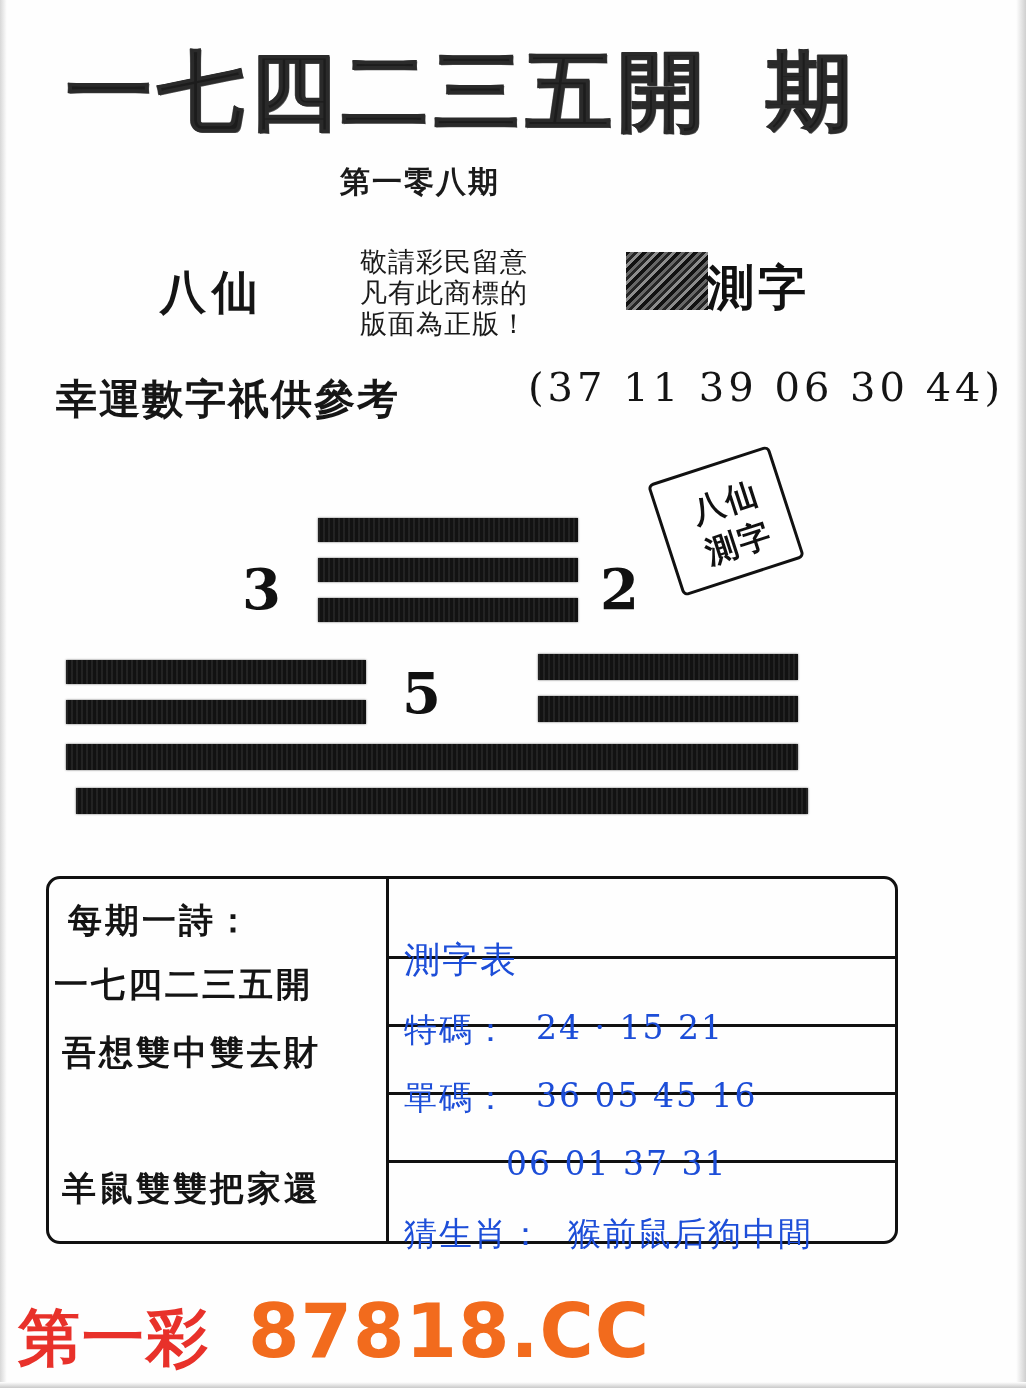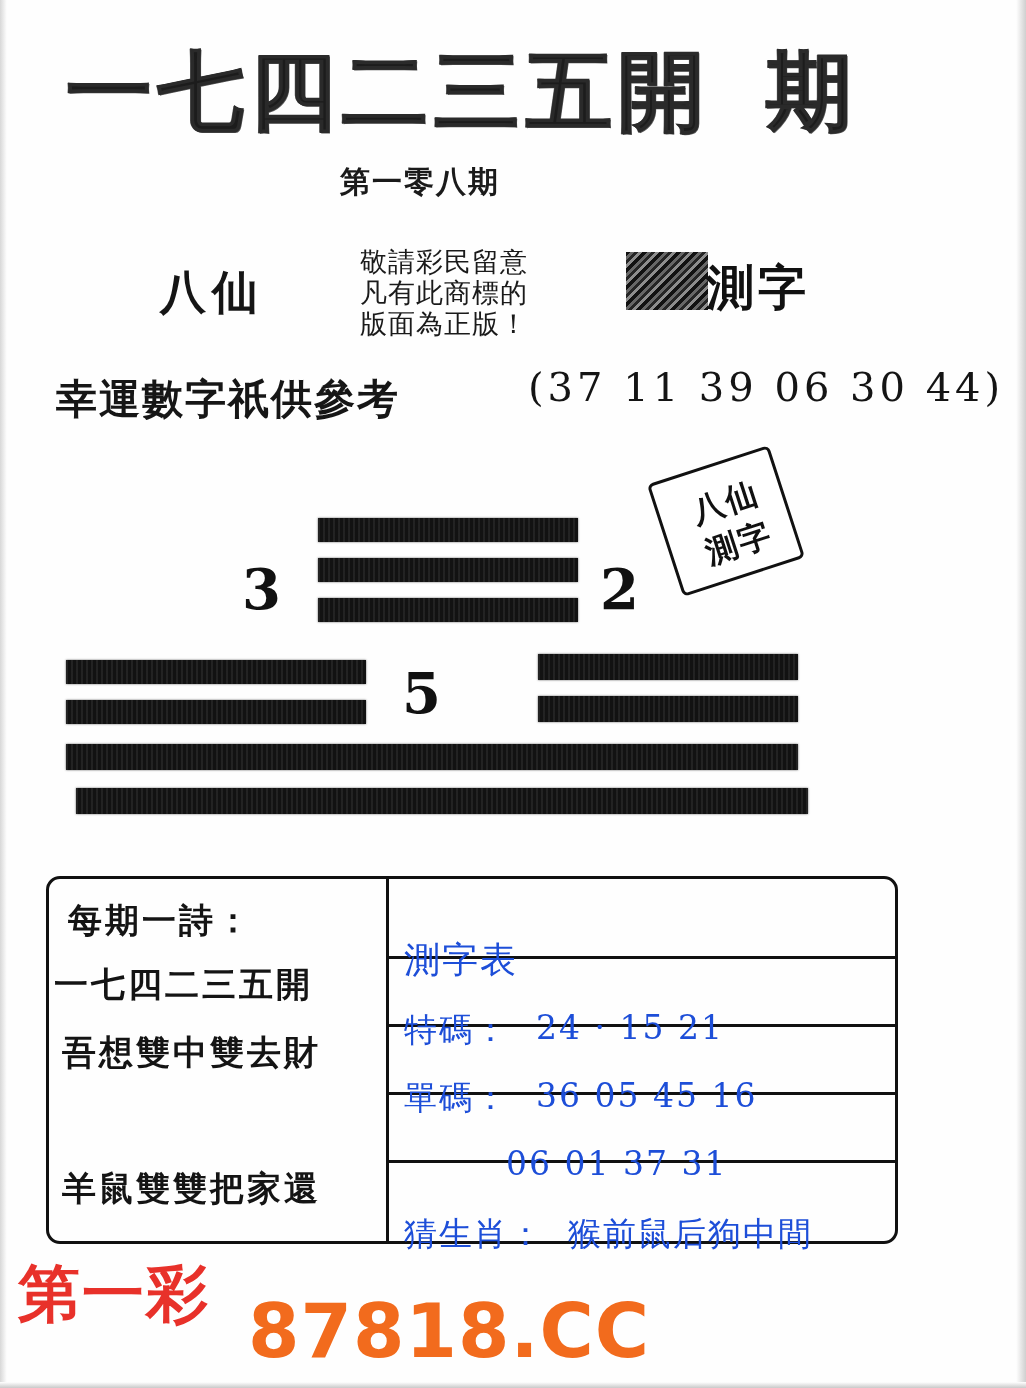--- a/index.html
+++ b/index.html
@@ -218,21 +218,21 @@
     font-weight: normal;
     letter-spacing: 2px;
     color: #1d4ed8;
     white-space: nowrap;
     margin-top: 40px;
   }
 
   
   .footer-left {
     position: absolute;
-    top: 1252px;
+    top: 1296px;
     left: 18px;
     font-family: "DejaVu Serif", serif;
     font-size: 62px;
     font-weight: bold;
     color: #e8312a;
     letter-spacing: 2px;
     text-align: right;
   }
   .footer-right {
     position: absolute;

